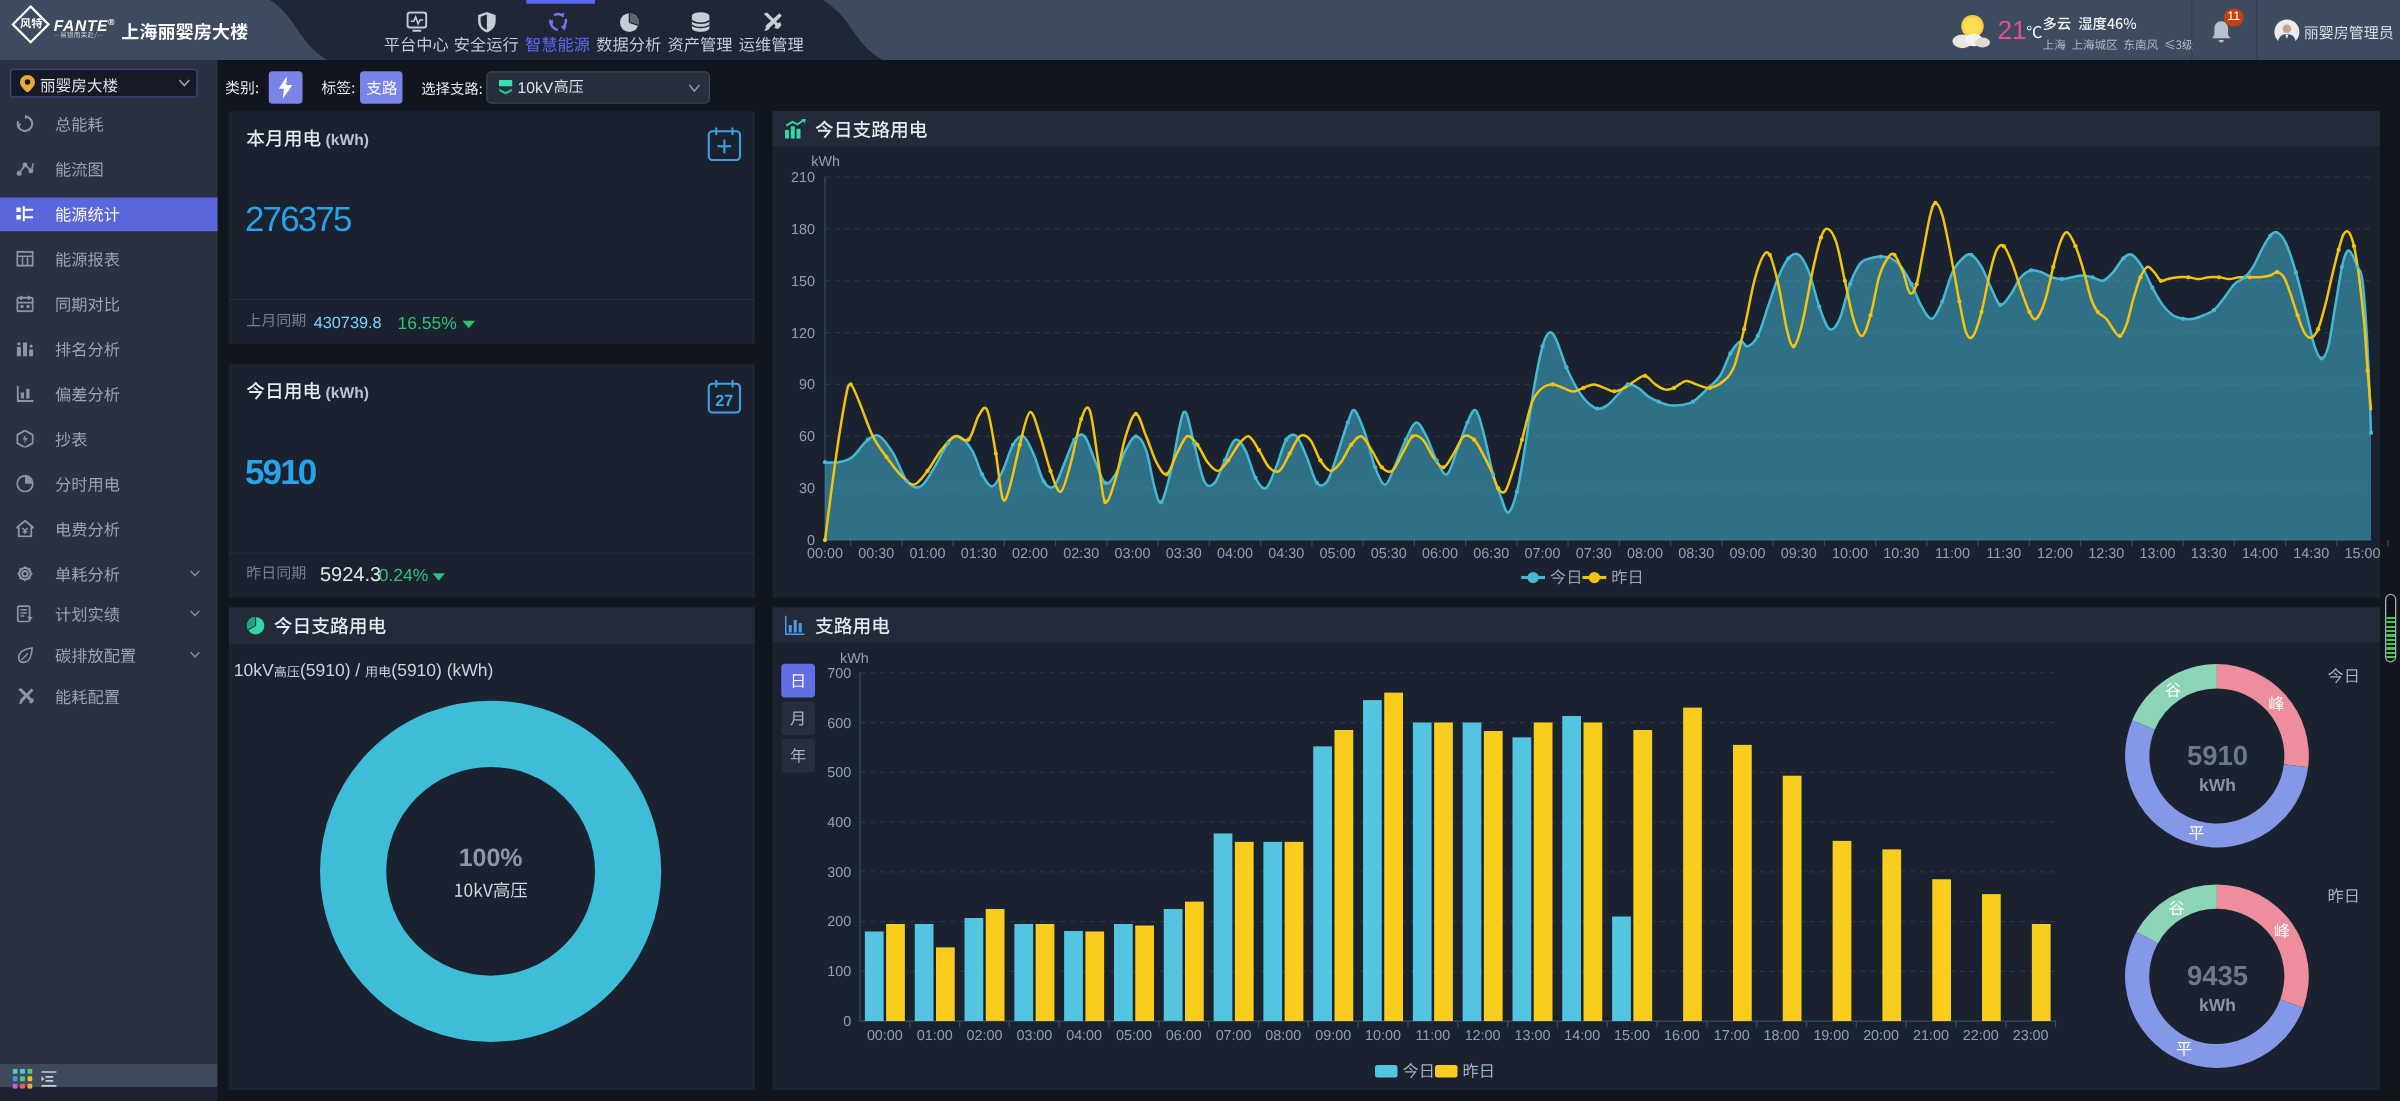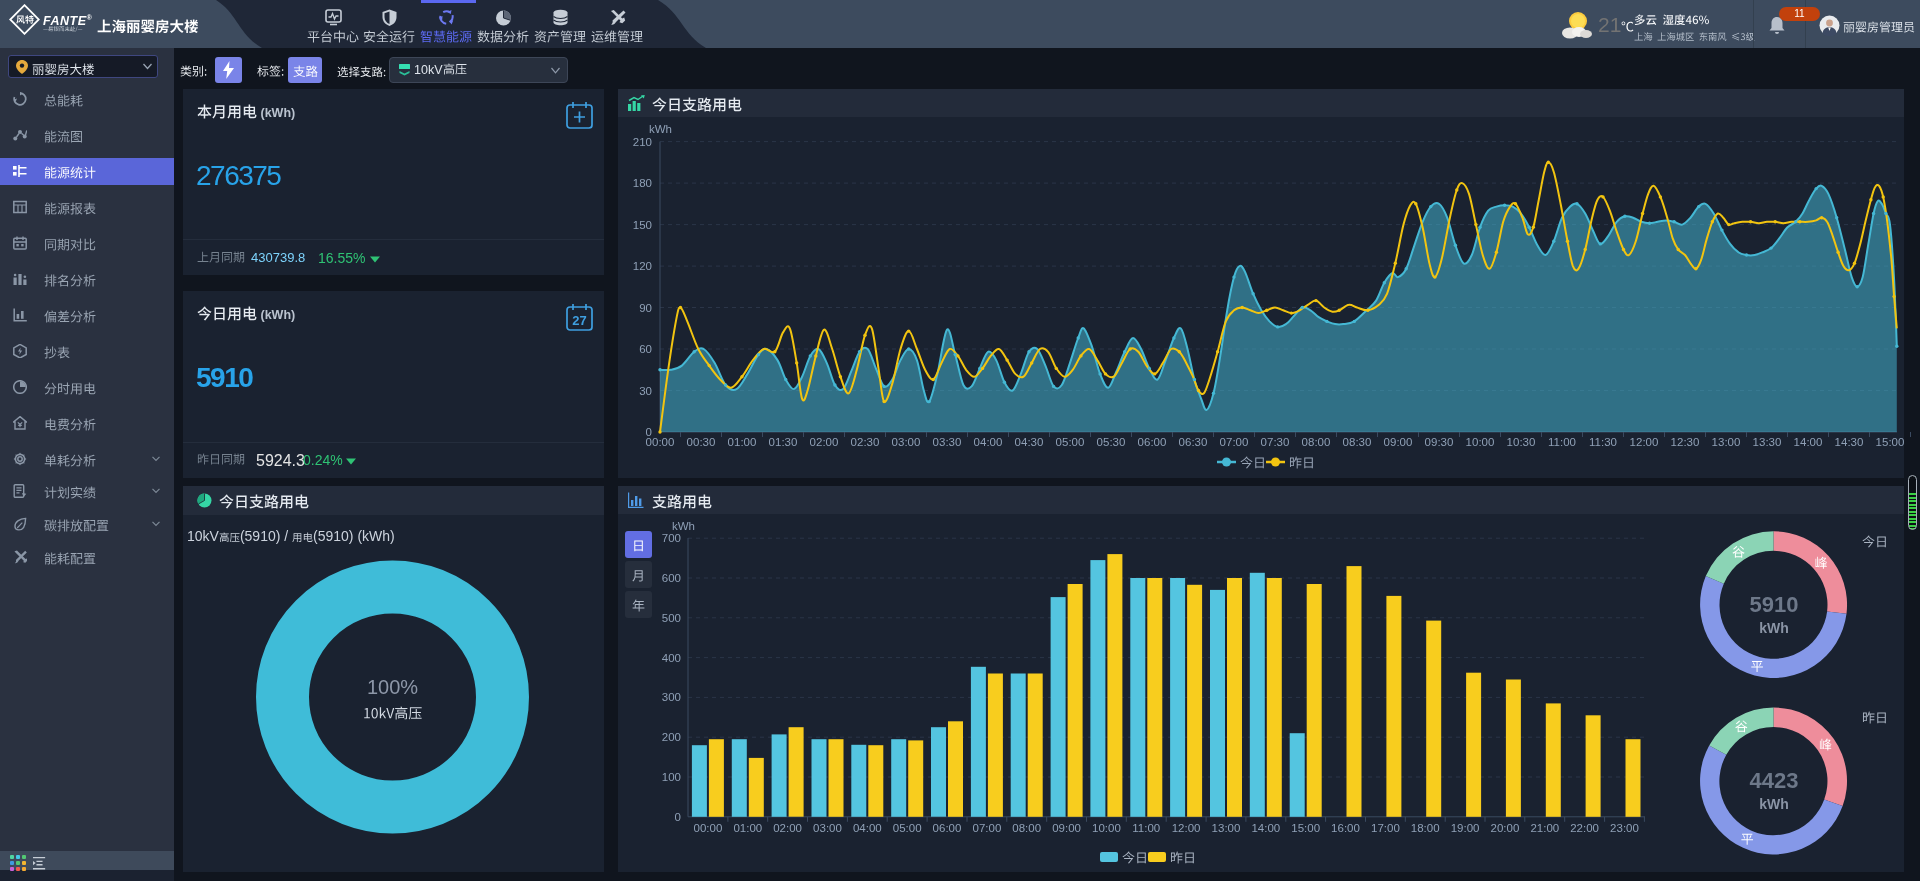--- a/index.html
+++ b/index.html
@@ -241,21 +241,21 @@
         <use href="#g41" x="3000"></use>
       </svg></div>
     <div class="abs" style="left:421px;top:0;width:55px;height:2.5px;background:#5b68f0"></div>
 <svg class="abs" style="left:1557px;top:8px" width="40" height="33" viewBox="0 0 40 33">
  <circle cx="21" cy="13" r="9" fill="#fccb3e"></circle>
       <circle cx="21" cy="13" r="7" fill="#fddd55"></circle>
  <ellipse cx="13" cy="25" rx="8" ry="5.5" fill="#e8e6e3"></ellipse>
  <ellipse cx="22" cy="24" rx="7" ry="5" fill="#f4f2ef"></ellipse>
  <ellipse cx="29" cy="26" rx="6" ry="4" fill="#dddad6"></ellipse>
 </svg>
-<div class="abs" style="left:1598px;top:13px;color:#737373;font-size:21px">21</div>
+<div class="abs" style="left:1598px;top:13px;color:#ec4899;font-size:21px">21</div>
     <div class="abs" style="left:1621px;top:17px"><svg class="cj" style="width:13.0px;height:13px;vertical-align:-1.6px;" viewBox="0 -880 1000 1000" fill="#ffffff">
         <use href="#g19"></use>
       </svg></div>
 <div class="abs" style="left:1634px;top:10px"><svg class="cj" style="width:75.4px;height:11.5px;vertical-align:-1.4px;" viewBox="0 -880 6559 1000" fill="#f2f4f7">
         <use href="#g20"></use>
         <use href="#g21" x="1000"></use>
         <use href="#g22" x="2480"></use>
         <use href="#g23" x="3480"></use>
         <use href="#g24" x="4480"></use>
         <use href="#g25" x="5050"></use>
@@ -274,21 +274,21 @@
         <use href="#g34" x="10440"></use>
         <use href="#g35" x="11440"></use>
         <use href="#g36" x="11995"></use>
       </svg></div>
 <div class="abs" style="left:1753px;top:0;width:1px;height:48px;background:#33404f"></div>
 <div class="abs" style="left:1805px;top:0;width:1px;height:48px;background:#33404f"></div>
 <svg class="abs" style="left:1768px;top:16px" width="18" height="20" viewBox="0 0 18 20">
  <path d="M9,1 C5.5,1 3.5,3.7 3.5,7 L3.5,12 L1.5,14.5 L16.5,14.5 L14.5,12 L14.5,7 C14.5,3.7 12.5,1 9,1 Z" fill="#b8c0cb"></path>
  <path d="M7,16 A2,2 0 0 0 11,16 Z" fill="#b8c0cb"></path>
 </svg>
-<div class="abs" style="left:1779px;top:7px;width:41px;height:14px;border-radius:7px;background:#c2410c;color:#fff;font-size:10px;text-align:center;line-height:14px">11</div>
+<div class="abs" style="left:1779px;top:7px;width:16px;height:14px;border-radius:7px;background:#c2410c;color:#fff;font-size:10px;text-align:center;line-height:14px">11</div>
 <svg class="abs" style="left:1819px;top:15px" width="21" height="21" viewBox="0 0 21 21">
  <circle cx="10.5" cy="10.5" r="10" fill="#e9ebee"></circle>
  <circle cx="10.5" cy="8" r="3.4" fill="#c9a18c"></circle>
  <path d="M3.5,18.5 C4,13.8 7,12.2 10.5,12.2 C14,12.2 17,13.8 17.5,18.5 A10,10 0 0 1 3.5,18.5 Z" fill="#3d4a63"></path>
  <path d="M9.2,12.5 L11.8,12.5 L10.5,16 Z" fill="#fff"></path>
 </svg>
 <div class="abs" style="left:1843px;top:18px"><svg class="cj" style="width:72.0px;height:12px;vertical-align:-1.4px;" viewBox="0 -880 6000 1000" fill="#dfe5ec">
         <use href="#g37"></use>
         <use href="#g38" x="1000"></use>
         <use href="#g39" x="2000"></use>
@@ -592,21 +592,21 @@
         <use href="#g58" x="4000"></use>
         <use href="#g59" x="5000"></use>
       </svg></div>
 <div class="abs" style="left:187px;top:528px;color:#ccd3dd;font-size:14px">10kV<svg class="cj" style="width:21.0px;height:10.5px;vertical-align:-1.3px;" viewBox="0 -880 2000 1000" fill="#ccd3dd">
         <use href="#g54"></use>
         <use href="#g55" x="1000"></use>
       </svg>(5910) / <svg class="cj" style="width:21.0px;height:10.5px;vertical-align:-1.3px;" viewBox="0 -880 2000 1000" fill="#ccd3dd">
         <use href="#g69"></use>
         <use href="#g70" x="1000"></use>
       </svg>(5910) (kWh)</div>
-<div class="abs" style="left:320px;top:676px;width:145px;text-align:center;color:#8d97a8;font-size:20px;font-weight:400">100%</div>
+<div class="abs" style="left:320px;top:676px;width:145px;text-align:center;color:#8d97a8;font-size:20px;font-weight:700">100%</div>
 <div class="abs" style="left:320px;top:704px;width:145px;text-align:center"><svg class="cj" style="width:59.3px;height:14px;vertical-align:-1.7px;" viewBox="0 -880 4237 1000" fill="#d3dae3">
         <use href="#g71"></use>
         <use href="#g72" x="555"></use>
         <use href="#g73" x="1110"></use>
         <use href="#g74" x="1662"></use>
         <use href="#g54" x="2237"></use>
         <use href="#g55" x="3237"></use>
       </svg></div>
 
 <div class="card" style="left:618px;top:89px;width:1286px;height:389px"></div>
@@ -1013,16 +1013,16 @@
 <div class="abs" style="left:1862px;top:532px"><svg class="cj" style="width:26.0px;height:13px;vertical-align:-1.6px;" viewBox="0 -880 2000 1000" fill="#aab4c2">
         <use href="#g76"></use>
         <use href="#g66" x="1000"></use>
       </svg></div>
 <div class="abs" style="left:1862px;top:708px"><svg class="cj" style="width:26.0px;height:13px;vertical-align:-1.6px;" viewBox="0 -880 2000 1000" fill="#aab4c2">
         <use href="#g65"></use>
         <use href="#g66" x="1000"></use>
       </svg></div>
 <div class="abs" style="left:1737px;top:592px;width:74px;text-align:center;color:#6d7889;font-size:22px;font-weight:700">5910</div>
 <div class="abs" style="left:1737px;top:620px;width:74px;text-align:center;color:#8a94a5;font-size:14px;font-weight:700">kWh</div>
-<div class="abs" style="left:1737px;top:768px;width:74px;text-align:center;color:#6d7889;font-size:22px;font-weight:700">4423</div>
+<div class="abs" style="left:1737px;top:768px;width:74px;text-align:center;color:#6d7889;font-size:22px;font-weight:700">9435</div>
 <div class="abs" style="left:1737px;top:796px;width:74px;text-align:center;color:#8a94a5;font-size:14px;font-weight:700">kWh</div>
 <div class="abs" style="left:1908px;top:475px;width:9px;height:55px;border:1.5px solid #a8b0ba;border-radius:5px;background:
  linear-gradient(#0b0f15 0 16px, rgba(0,0,0,0) 16px), repeating-linear-gradient(180deg,#39cf43 0 1.8px,#0b0f15 1.8px 3.5px);background-color:#0b0f15"></div>
 </div>
 </body></html>

